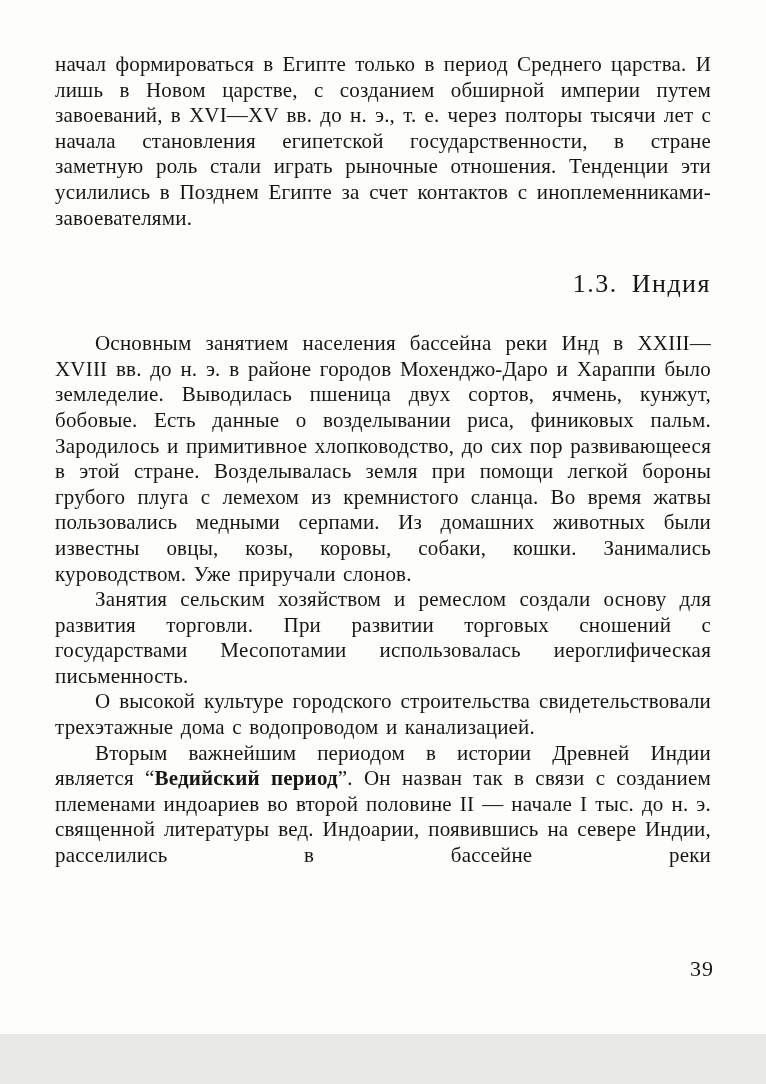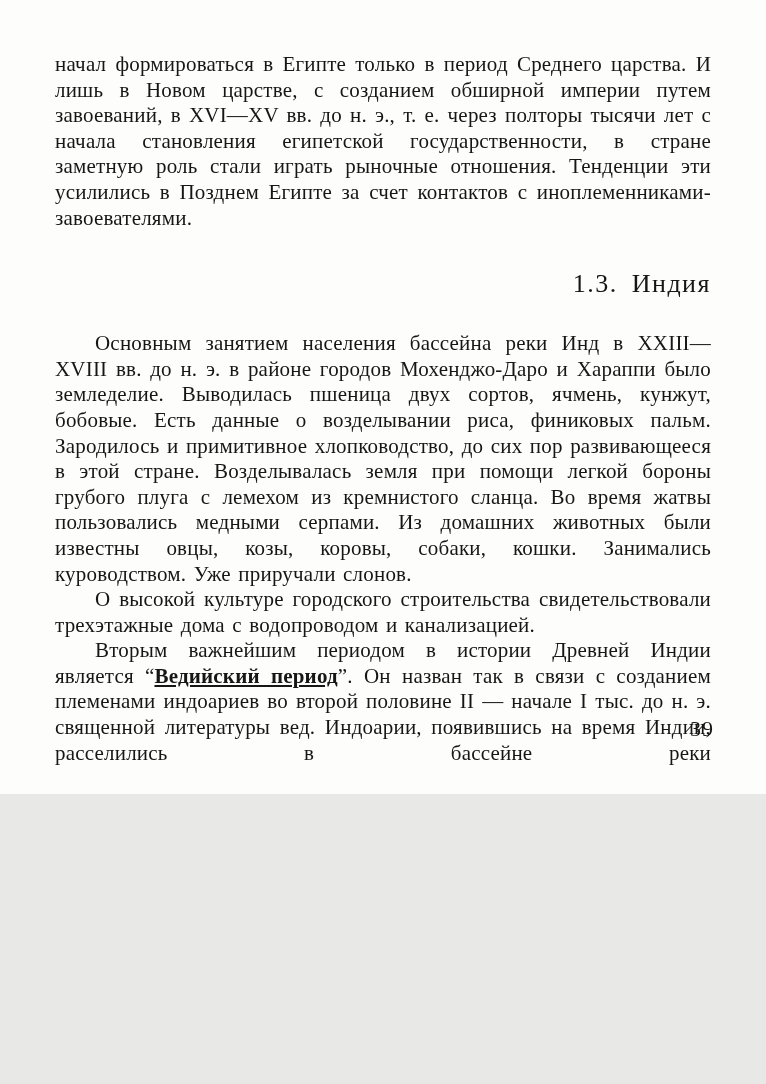--- a/index.html
+++ b/index.html
@@ -3,21 +3,21 @@
 <meta charset="utf-8">
 <style>
   html, body {
     margin: 0;
     padding: 0;
     background: #e8e8e6;
   }
   .page {
     position: relative;
     width: 766px;
-    height: 794px;
+    height: 1034px;
     margin: 0 auto;
     background: #fdfdfb;
     color: #161616;
     font-family: "Liberation Serif", "DejaVu Serif", serif;
     overflow: hidden;
     box-sizing: border-box;
     padding-left: 24px;
   }
   .text-block {
     position: absolute;
@@ -49,21 +49,20 @@
     word-spacing: 6px;
   }
   .bold-italic {
     font-weight: bold;
     font-style: italic;
   }
   .italic {
   }
   .bold {
     font-weight: bold;
-    text-decoration: underline;
   }
   .page-number {
     position: absolute;
     right: 52px;
     bottom: 52px;
     font-size: 22px;
     letter-spacing: 1px;
   }
 </style>
 </head>
@@ -72,21 +71,22 @@
 <div class="page">
   <div class="text-block">
 
     <p class="para"><span>начал формироваться в Египте только в период Среднего царства. И лишь в Новом царстве, с созданием обширной империи путем завоеваний, в XVI—XV вв. до н. э., т. е. через полторы тысячи лет с начала становления египетской государственности, в стране заметную роль стали играть рыночные отношения. Тенденции эти усилились в Позднем Египте за счет контактов с иноплеменниками-завоевателями.</span></p>
 
     <h2 class="section-heading">1.3. Индия</h2>
 
 
     <p class="para indent"><span>Основным занятием населения бассейна реки Инд в XXIII—XVIII вв. до н. э. в районе городов Мохенджо-Даро и Хараппи было земледелие. Выводилась пшеница двух сортов, ячмень, кунжут, бобовые. Есть данные о возделывании риса, финиковых пальм. Зародилось и примитивное </span><span class="italic">хлопководство</span><span>, до сих пор развивающееся в этой стране. Возделывалась земля при помощи легкой бороны грубого плуга с лемехом из кремнистого сланца. Во время жатвы пользовались медными серпами. Из домашних животных были известны овцы, козы, коровы, собаки, кошки. Занимались куроводством. Уже приручали слонов.</span></p>
 
+    <p class="para indent"><span>Занятия сельским хозяйством и ремеслом создали основу для развития торговли. При развитии торговых сношений с государствами Месопотамии использовалась иероглифическая письменность.</span></p>
 
     <p class="para indent"><span>О высокой культуре городского строительства свидетельствовали трехэтажные дома с водопроводом и канализацией.</span></p>
 
-    <p class="para indent runs-on"><span>Вторым важнейшим периодом в истории Древней Индии является “</span><span class="bold">Ведийский период</span><span>”. Он назван так в связи с созданием племенами индоариев во второй половине II — начале I тыс. до н. э. священной литературы вед. Индоарии, появившись на время Индии, расселились в бассейне реки</span></p>
+    <p class="para indent runs-on"><span>Вторым важнейшим периодом в истории Древней Индии является “</span><span class="bold">Ведийский период</span><span>”. Он назван так в связи с созданием племенами индоариев во второй половине II — начале I тыс. до н. э. священной литературы вед. Индоарии, появившись на севере Индии, расселились в бассейне реки</span></p>
 
   </div>
 
   <div class="page-number">39</div>
 </div>
 
 </body></html>

